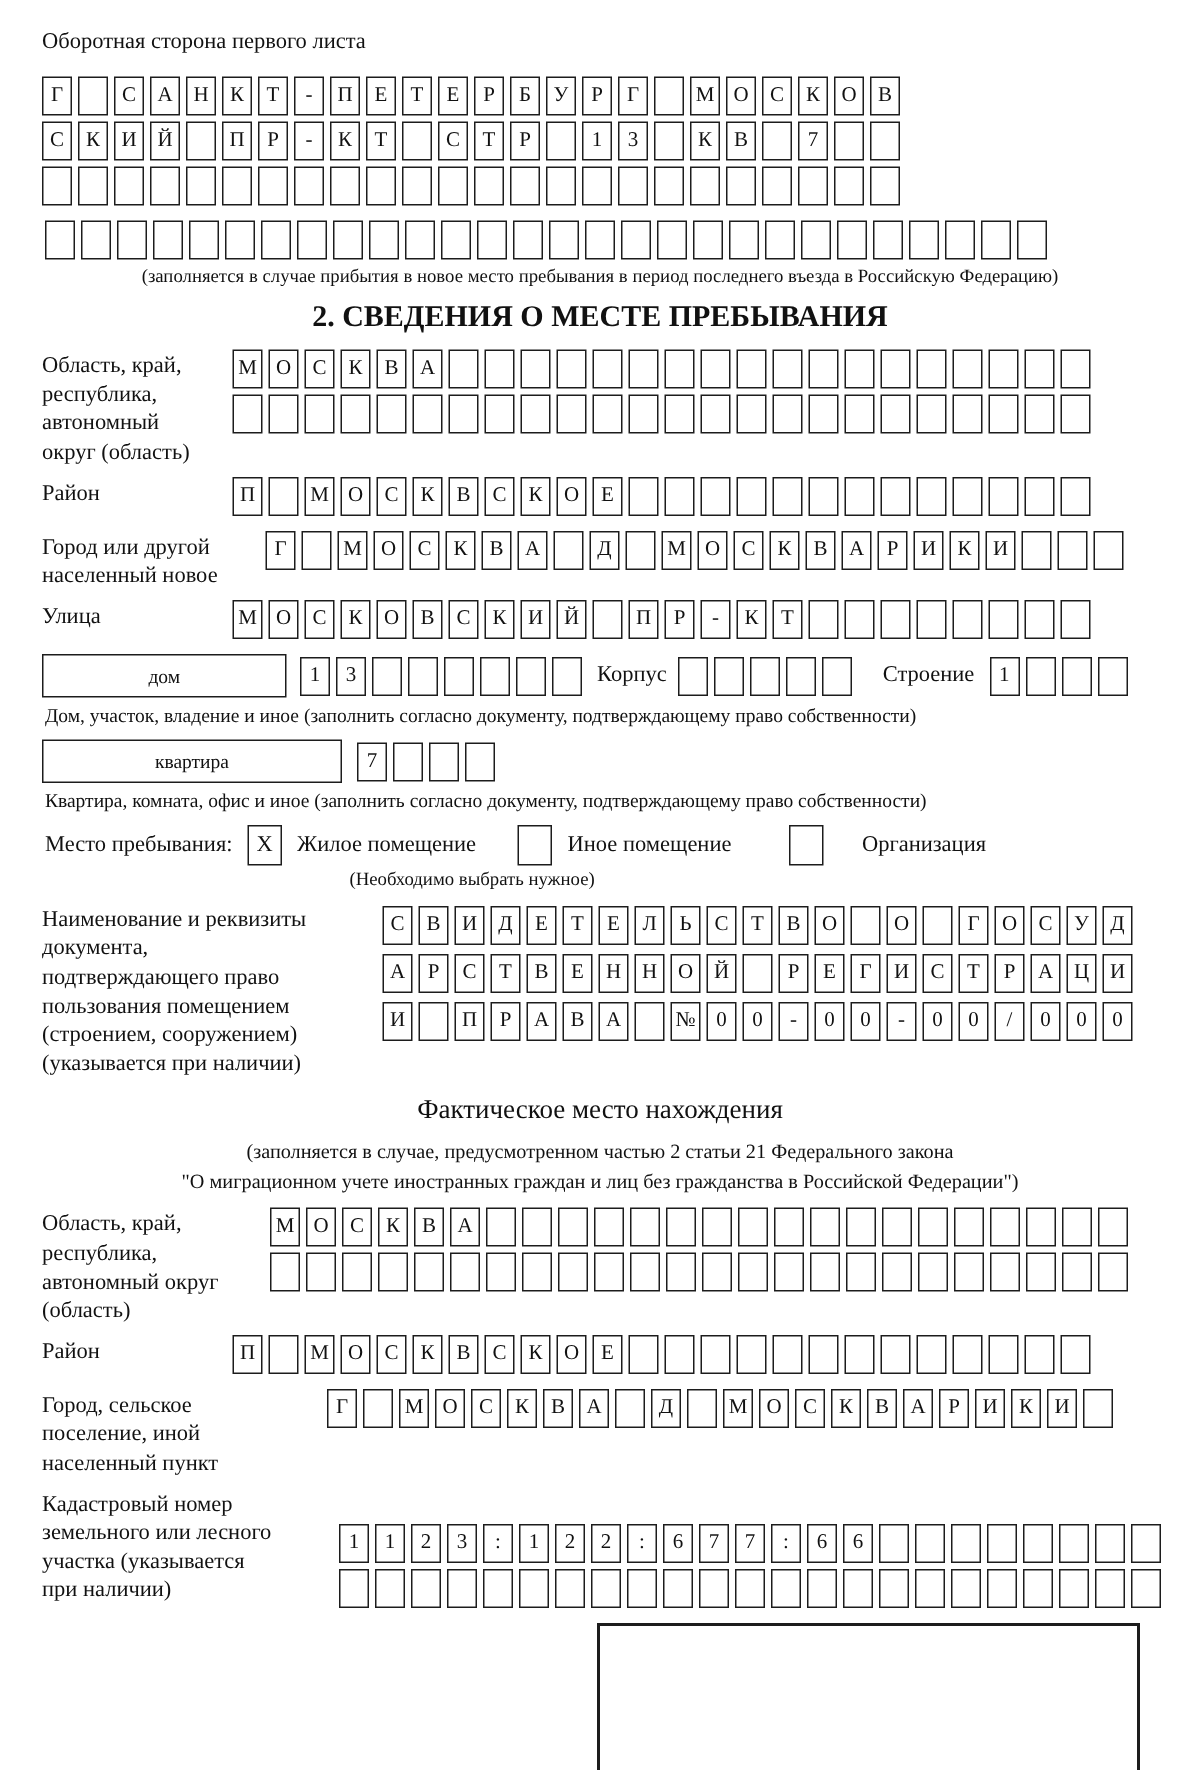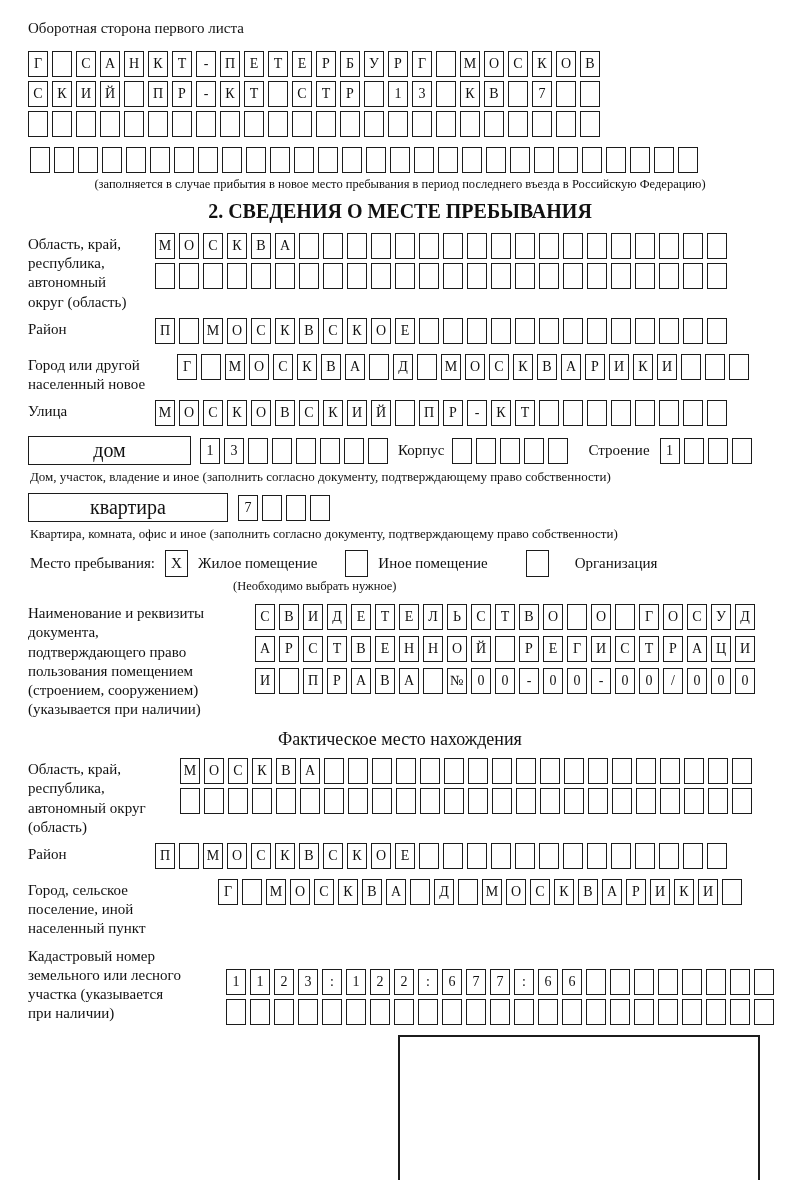--- a/index.html
+++ b/index.html
@@ -19,21 +19,21 @@
     border:1.6px solid #1c1c1c;display:flex;align-items:center;justify-content:center;
     font-size:14px;font-family:"Liberation Serif","DejaVu Serif",serif;background:#fff;
   }
   .note{font-size:12.5px;text-align:center;margin:2px 0 8px 0;}
   .note-left{font-size:13px;text-align:left;margin:0 0 8px 2px;}
   .sec-title{text-align:center;font-weight:bold;font-size:20px;margin:4px 0 10px 0;}
   .sub-title{text-align:center;font-weight:normal;font-size:18px;margin:10px 0 8px 0;}
   .inline-row{display:flex;align-items:center;margin-bottom:4px;}
   .named-box{
     box-sizing:border-box;border:1.8px solid #1c1c1c;height:29px;
-    display:flex;align-items:center;justify-content:center;font-size:20px;background:#fff;
+    display:flex;align-items:center;justify-content:center;font-size:13px;background:#fff;
   }
   .gap{flex-shrink:0;}
   .checkbox{
     width:23px;height:27px;box-sizing:border-box;border:1.7px solid #1c1c1c;
     display:flex;align-items:center;justify-content:center;font-size:15px;margin:0 10px;
     background:#fff;flex-shrink:0;
   }
   .stay-row{display:flex;align-items:center;margin:8px 0 2px 2px;}
   .stamp-box{
     box-sizing:border-box;border:2px solid #1c1c1c;width:362px;height:168px;
@@ -437,20 +437,24 @@
           <div class="cell">0</div>
           <div class="cell">/</div>
           <div class="cell">0</div>
           <div class="cell">0</div>
           <div class="cell">0</div>
         </div>
     </div>
   </div>
 
   <div class="sub-title">Фактическое место нахождения</div>
+  <div class="law-note">
+    <div>(заполняется в случае, предусмотренном частью 2 статьи 21 Федерального закона</div>
+    <div>"О миграционном учете иностранных граждан и лиц без гражданства в Российской Федерации")</div>
+  </div>
 
   <div class="field">
     <div class="label" style="width:128px;margin-right:24px;">Область, край, республика, автономный округ (область)</div>
     <div class="rows">
       <div class="cellrow">
           <div class="cell">М</div>
           <div class="cell">О</div>
           <div class="cell">С</div>
           <div class="cell">К</div>
           <div class="cell">В</div>

